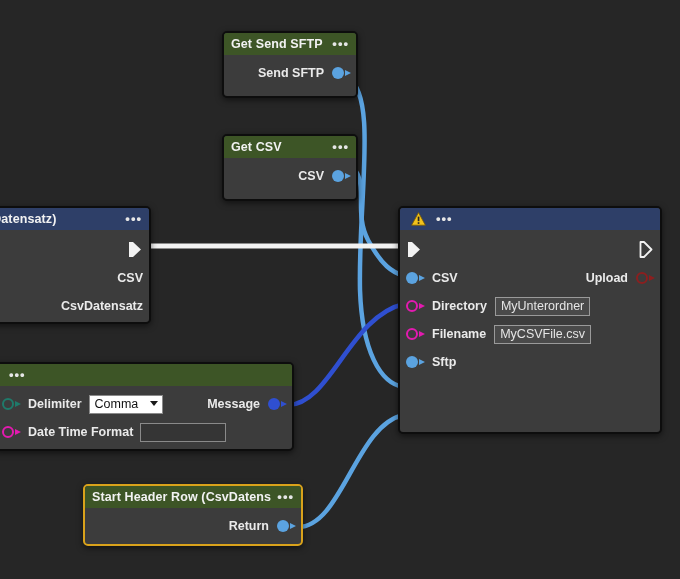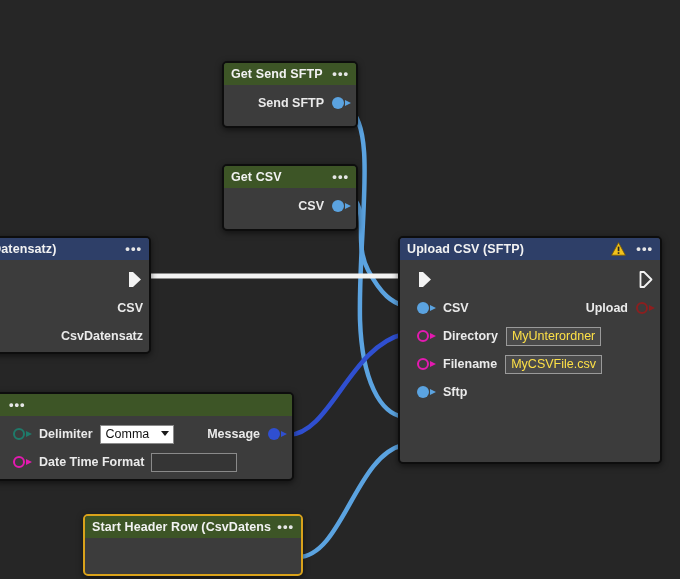--- a/index.html
+++ b/index.html
@@ -3,21 +3,21 @@
 <meta charset="utf-8">
 <style>
   html,body{margin:0;padding:0;}
   body{
     width:680px;height:579px;
     background:#262626;
     font-family:"Liberation Sans", sans-serif;
     overflow:hidden;
     position:relative;
   }
-  #canvas{position:absolute;inset:0;width:680px;height:533px;margin-top:30px;}
+  #canvas{position:absolute;inset:0;width:680px;height:533px;}
   #wires{position:absolute;left:0;top:0;width:680px;height:579px;pointer-events:none;}
 
   
   .node{
     position:absolute;
     background:#3c3c3c;
     border:2px solid #0d0d0d;
     border-radius:5px;
     box-sizing:border-box;
     box-shadow:0 2px 6px rgba(0,0,0,.55);
@@ -36,21 +36,21 @@
   .hdr-blue{background:#2e3f68;}
   .hdr-title{flex:1 1 auto;overflow:hidden;}
   .dots{
     flex:0 0 auto;margin-left:6px;color:#e6e6e6;
     font-size:13px;line-height:10px;letter-spacing:1px;font-weight:bold;
   }
   .warn{
     flex:0 0 auto;margin-left:4px;margin-right:4px;
     width:15px;height:14px;display:block;
   }
-  .node-body{padding:4px 0 6px 11px;}
+  .node-body{padding:4px 0 6px 0;}
 
   
   .row{
     display:flex;align-items:center;
     height:28px;
     padding:0 6px;
     box-sizing:border-box;
     white-space:nowrap;
   }
   .row.exec{height:30px;}
@@ -100,21 +100,21 @@
   }
   .textbox{
     background:#353535;border:1px solid #8a8a8a;
     color:#e8e8e8;font-size:12.5px;
     height:19px;box-sizing:border-box;
     display:flex;align-items:center;
     padding:0 5px;margin-left:7px;
   }
   .valbox{
     background:#4a4a4a;border:1px solid #9a9a9a;
-    color:#fde047;font-size:12.5px;
+    color:#e5e5e5;font-size:12.5px;
     height:19px;box-sizing:border-box;
     display:flex;align-items:center;
     padding:0 5px;margin-left:8px;
   }
 
   
   #node-get-send-sftp{left:222px;top:31px;width:136px;height:67px;}
   #node-get-csv{left:222px;top:134px;width:136px;height:67px;}
   #node-to-csv{left:-92px;top:206px;width:243px;height:118px;}
   #node-upload-csv{left:398px;top:206px;width:264px;height:228px;}
@@ -193,21 +193,20 @@
       </div>
       <div class="row">
         <span class="spacer"></span>
         <span class="lbl">CsvDatensatz</span>
       </div>
     </div>
   </div>
 
   <div class="node" id="node-upload-csv">
     <div class="node-header hdr-blue">
-      <span class="hdr-title">Upload CSV (SFTP)</span>
       <span class="warn">
         <svg width="15" height="14" viewBox="0 0 15 14" xmlns="http://www.w3.org/2000/svg">
           <path d="M7.5 0.6 L14.4 13.2 L0.6 13.2 Z" fill="#f2c21c" stroke="#7a5c00" stroke-width="0.8"></path>
           <rect x="6.7" y="4.6" width="1.7" height="4.6" fill="#262626"></rect>
           <rect x="6.7" y="10.2" width="1.7" height="1.7" fill="#262626"></rect>
         </svg>
       </span>
       <span class="dots">•••</span>
     </div>
     <div class="node-body">
@@ -305,15 +304,25 @@
       </div>
 
     </div>
   </div>
 
   <div class="node sel" id="node-start-header">
     <div class="node-header hdr-green">
       <span class="hdr-title">Start Header Row (CsvDatensatz)</span>
       <span class="dots">•••</span>
     </div>
+    <div class="node-body">
+      <div class="row">
+        <span class="spacer"></span>
+        <span class="lbl">Return</span>
+        <span class="pin filled pin-right">
+          <span class="dot" style="background:#5ba3e0"></span>
+          <span class="tip" style="border-left:6px solid #5ba3e0"></span>
+        </span>
+      </div>
+    </div>
   </div>
 
 </div>
 
 </body></html>

